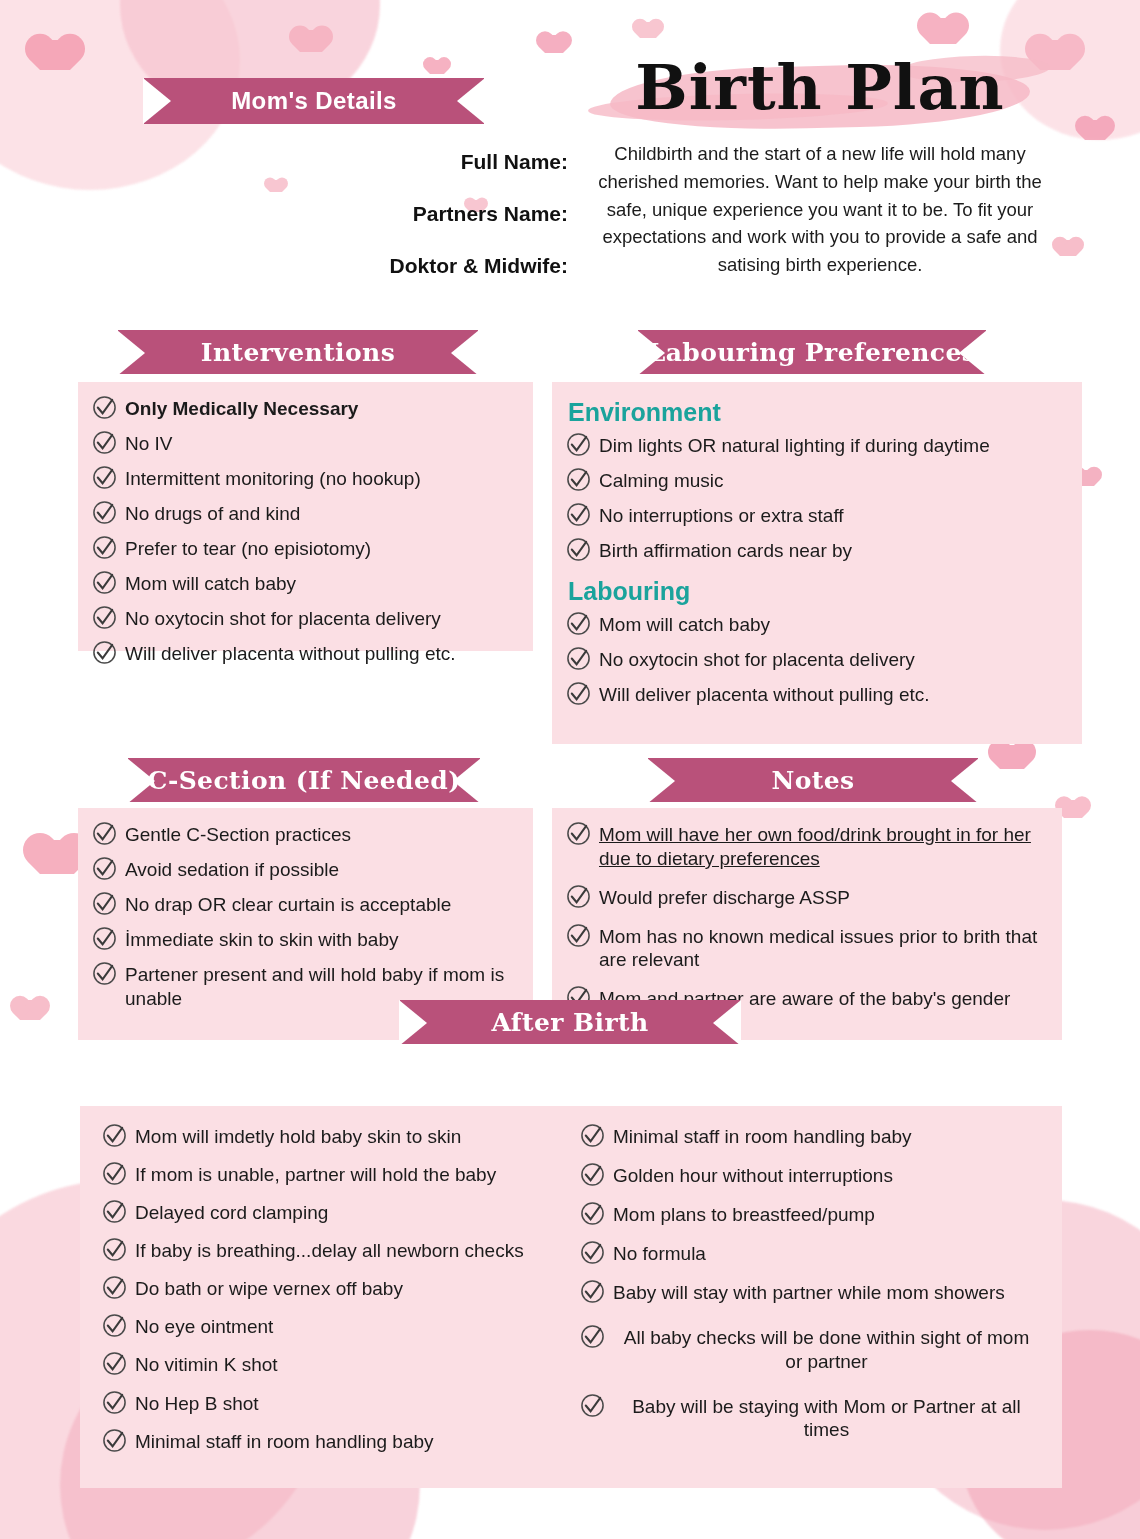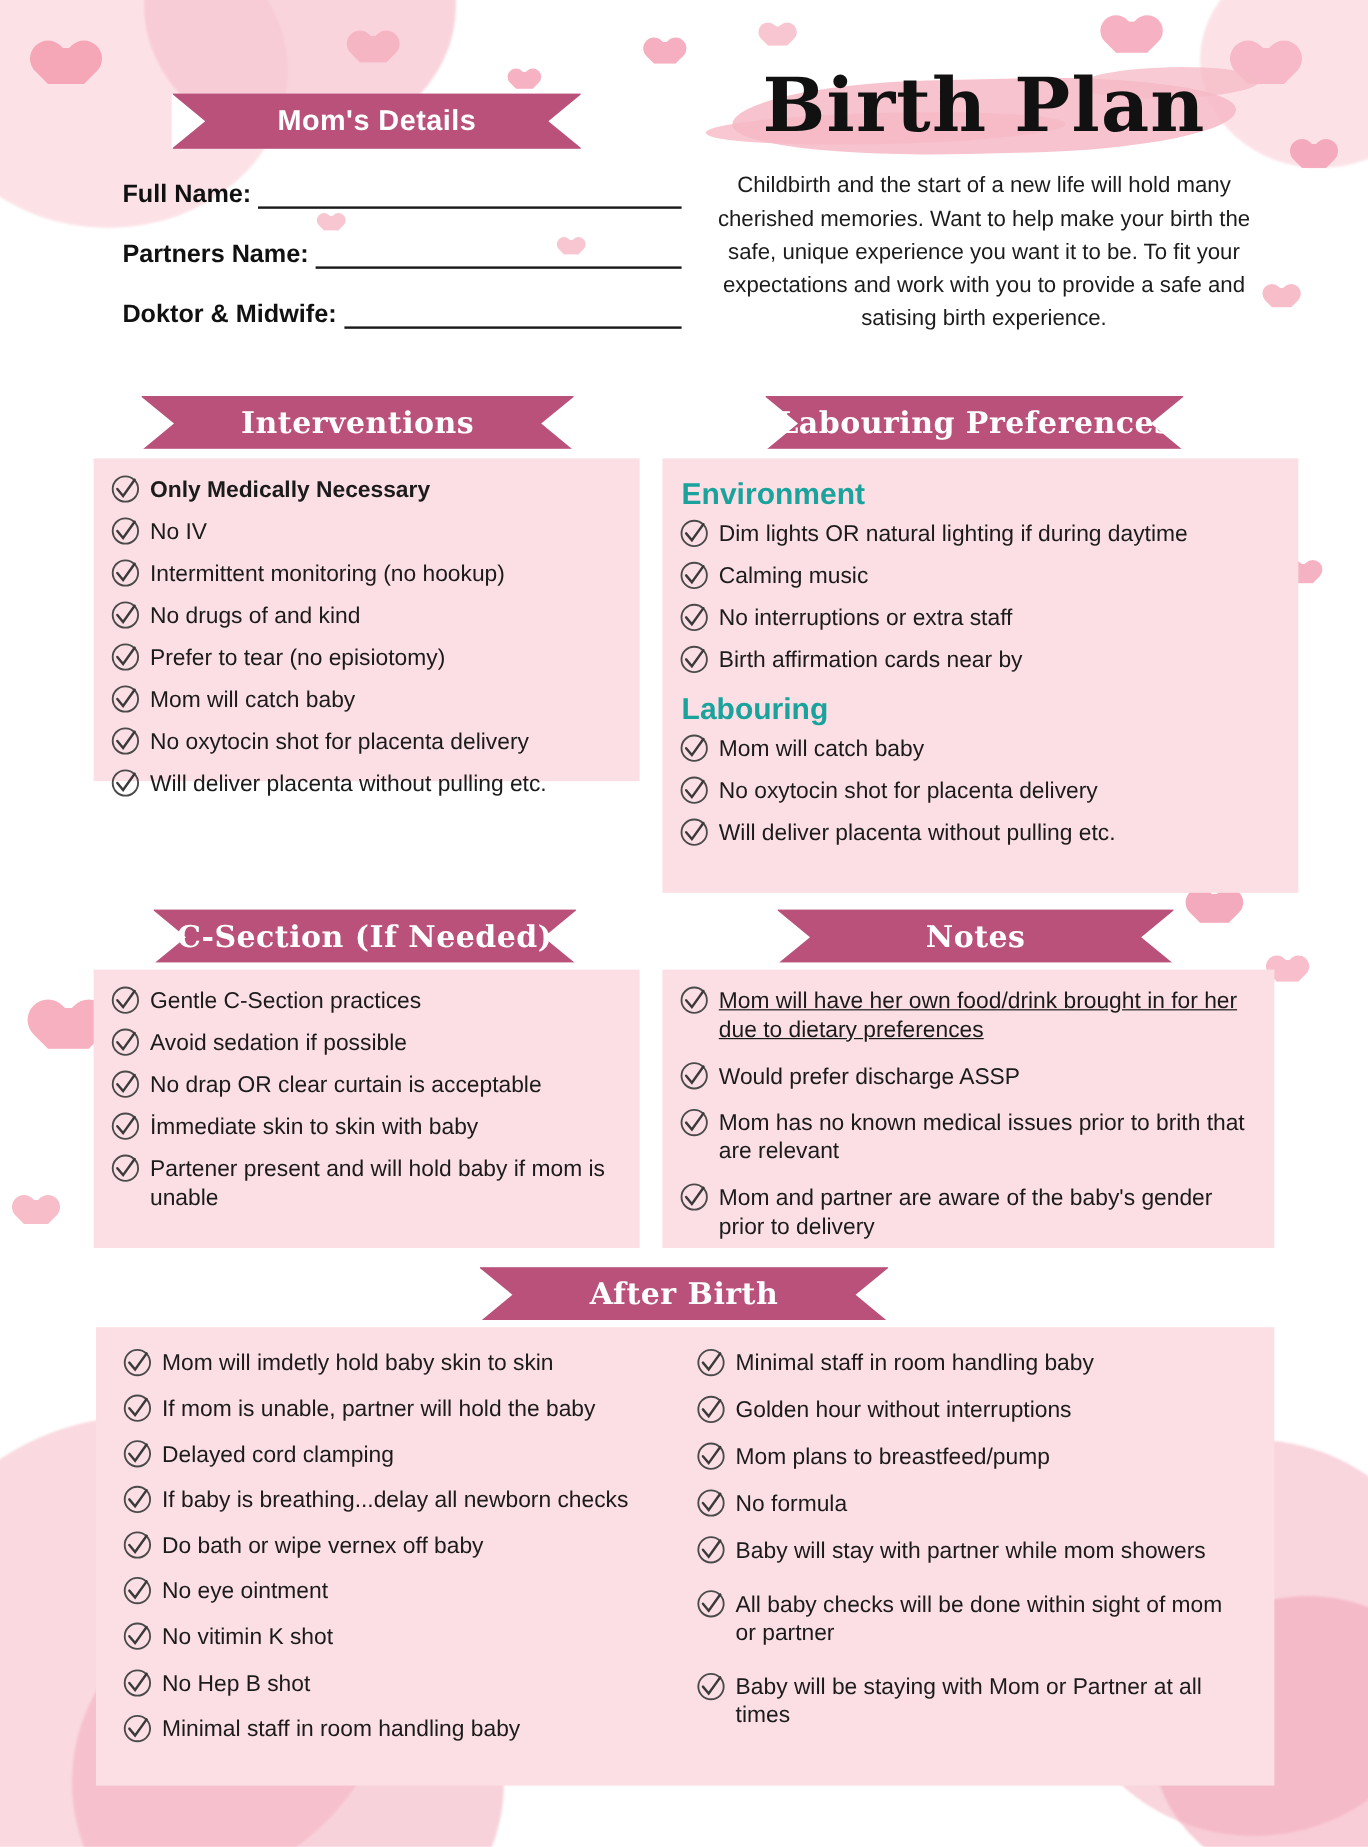--- a/index.html
+++ b/index.html
@@ -103,20 +103,21 @@
   .mom-ribbon {
     width: 340px;
     margin-left: 46px;
     font-size: 24px;
   }
   .field-row {
     display: flex;
     align-items: flex-end;
     margin-top: 26px;
     padding-left: 4px;
+    flex-direction: column;
   }
   .field-label {
     font-size: 21px;
     font-weight: bold;
     color: #111;
     white-space: nowrap;
   }
   .field-line {
     flex: 1;
     border-bottom: 2.5px solid #1a1a1a;
@@ -222,20 +223,21 @@
   .sub-head {
     font-size: 25px;
     font-weight: bold;
     color: #1aa39c;
     margin: 2px 0 6px 2px;
     font-family: "Liberation Sans", sans-serif;
   }
   .two-col {
     display: flex;
     gap: 18px;
+    text-align: center;
   }
   .two-col > div {
     flex: 1;
   }
 </style>
 </head>
 <body>
 
 <div class="deco-layer">
   <div class="blob" style="left:-60px;top:-70px;width:300px;height:260px;background:#fbd9df;opacity:.75;"></div>
@@ -549,21 +551,21 @@
           <svg viewBox="0 0 26 26">
               <circle cx="13" cy="13" r="11" fill="none" stroke="#4a4a4a" stroke-width="1.6"></circle>
               <path d="M6 13 L11 19 L21 5" fill="none" stroke="#3a3a3a" stroke-width="2.1" stroke-linecap="round"></path>
             </svg>
         </span>
         <span class="txt">Mom and partner are aware of the baby's gender prior to delivery</span>
       </li>
     </ul>
   </div>
 
-  <div class="ribbon sec-ribbon" style="left:400px;top:1056px;width:340px;">
+  <div class="ribbon sec-ribbon" style="left:400px;top:1000px;width:340px;">
     <span class="tail-l"></span>
       <span class="notch-r"></span>
     <span>After Birth</span>
   </div>
   <div class="card" style="left:80px;top:1106px;width:982px;height:382px;padding:18px 22px;">
     <div class="two-col">
       <div>
         <ul class="chk-list">
           <li class="chk-item" style="margin-bottom:13px;">
             <span class="mark">

